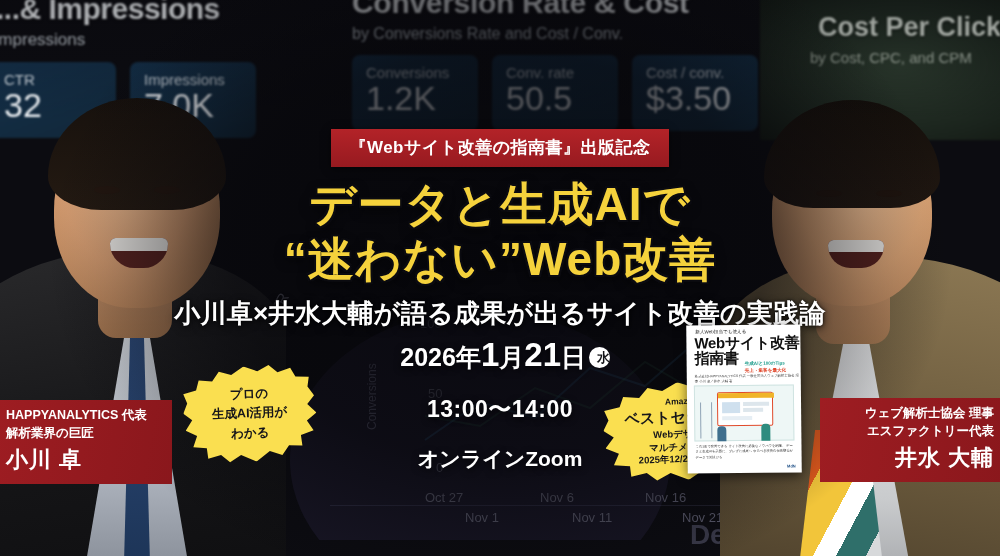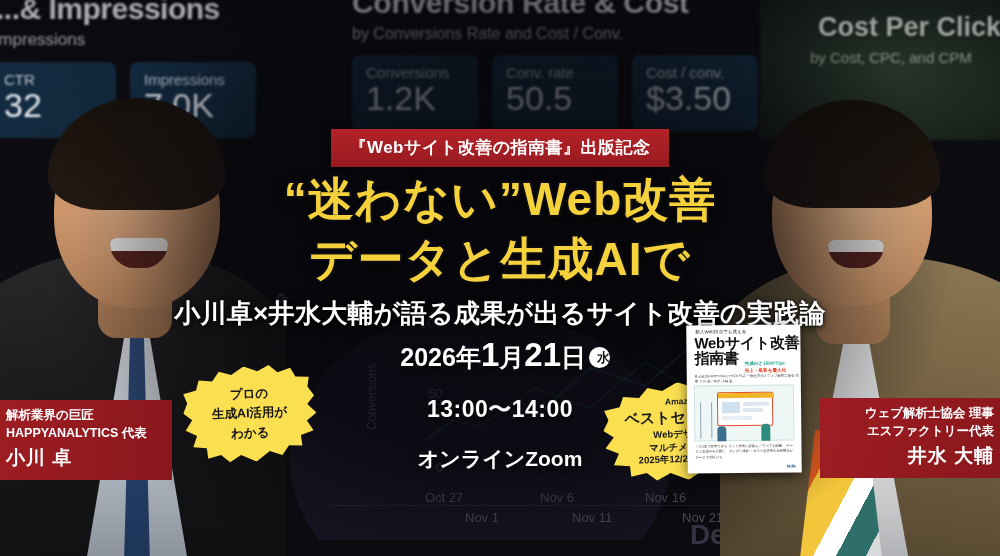--- a/index.html
+++ b/index.html
@@ -259,21 +259,21 @@
   #bk-logo { position: absolute; right: 6px; bottom: 4px; font-size: 4px; color: #1e4f86; font-weight: bold; }
 
   
   .nameplate {
     position: absolute; background: linear-gradient(100deg,#9e1d22 0%, #8a171c 100%);
     color: #ffffff; padding: 7px 12px 9px 12px;
   }
   #plate-left  { left: -6px; top: 400px; width: 178px; }
   #plate-right { right: -6px; top: 398px; width: 186px; text-align: right; }
   .plate-role { font-size: 12.5px; font-weight: bold; line-height: 1.42; white-space: nowrap; }
-  .plate-name { font-size: 19px; font-weight: bold; margin-top: 2px; letter-spacing: 1px; white-space: nowrap; }
+  .plate-name { font-size: 22px; font-weight: bold; margin-top: 2px; letter-spacing: 1px; white-space: nowrap; }
 </style>
 </head>
 <body>
 
 <div id="stage">
 
   <div class="bgpanel" id="bg-left">
     <div class="bg-title">...&amp; Impressions</div>
     <div class="bg-sub">nd Impressions</div>
     <div class="cardrow">
@@ -359,22 +359,22 @@
     <div id="pr-eye-r"></div>
     <div id="pr-mouth">
         <div id="pr-teeth"></div>
       </div>
   </div>
 
   <div id="vignette"></div>
 
   <div id="headline">
     <div id="pub-badge">『Webサイト改善の指南書』出版記念</div>
+    <div class="title-line" id="title-1">データと生成AIで</div>
     <div class="title-line" id="title-2">“迷わない”Web改善</div>
-    <div class="title-line" id="title-1">データと生成AIで</div>
     <div id="subtitle">小川卓×井水大輔が語る成果が出るサイト改善の実践論</div>
   </div>
 
   <div id="datebox">
     <div id="dateline"><span>2026年</span><span class="big">1</span><span>月</span><span class="big">21</span><span>日</span><span id="dow">水</span></div>
     <div id="timeline">13:00〜14:00</div>
     <div id="placeline">オンラインZoom</div>
   </div>
 
   <div class="burst" id="burst-left">
@@ -417,22 +417,22 @@
       <div id="bk-p2"></div>
     </div>
     <div id="bk-body">この1冊で改善できる
 サイト改善に必要なノウハウを網羅。
 データと生成AIを武器に、ブレずに成果へ
 やるべき改善の優先順位がデータで見抜ける</div>
     <div id="bk-logo">MdN</div>
   </div>
 
   <div class="nameplate" id="plate-left">
+    <div class="plate-role">HAPPYANALYTICS 代表</div>
     <div class="plate-role">解析業界の巨匠</div>
-    <div class="plate-role">HAPPYANALYTICS 代表</div>
     <div class="plate-name">小川 卓</div>
   </div>
 
   <div class="nameplate" id="plate-right">
     <div class="plate-role">ウェブ解析士協会 理事</div>
     <div class="plate-role">エスファクトリー代表</div>
     <div class="plate-name">井水 大輔</div>
   </div>
 
 </div>

